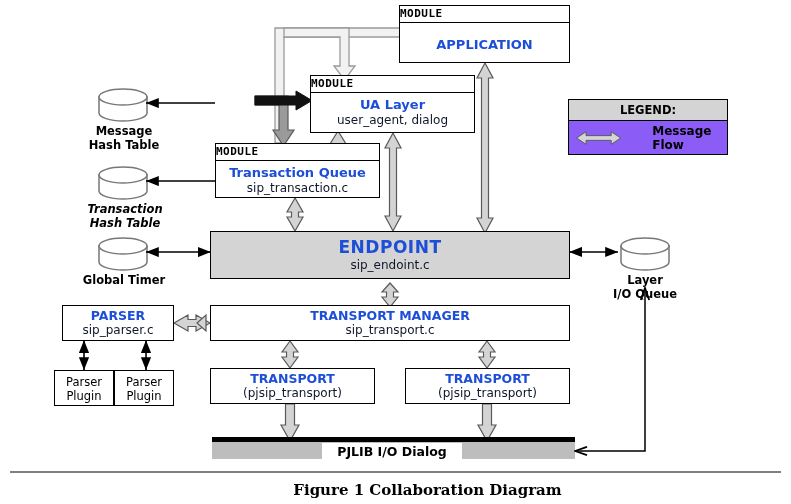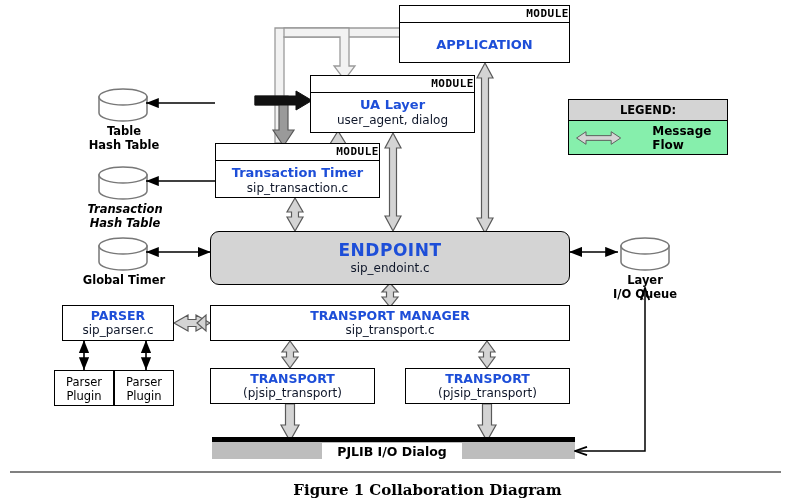--- a/index.html
+++ b/index.html
@@ -23,21 +23,21 @@
     position: absolute;
     box-sizing: border-box;
     border: 1.5px solid #000;
     background: #ffffff;
     z-index: 5;
   }
   .mod-head {
     font-family: "DejaVu Sans Mono", monospace;
     font-weight: bold;
     font-size: 11px;
-    text-align: right;
+    text-align: left;
     border-bottom: 1.5px solid #000;
     padding: 1px 0 2px 0;
     letter-spacing: 0.5px;
     color: #000;
   }
   .mod-body {
     text-align: center;
     padding-top: 5px;
   }
   .ttl {
@@ -84,21 +84,21 @@
     text-align: center;
     font-size: 11.5px;
     line-height: 1.25;
     padding-top: 4px;
     z-index: 5;
   }
   .legend-box {
     position: absolute;
     box-sizing: border-box;
     border: 1.5px solid #000;
-    background: #86efac;
+    background: #8b5cf6;
     z-index: 5;
   }
   .legend-head {
     background: #d4d4d4;
     border-bottom: 1.5px solid #000;
     text-align: center;
     font-weight: bold;
     font-size: 11.5px;
     padding: 3px 0 3px 0;
   }
@@ -224,21 +224,21 @@
     <line x1="146" y1="341" x2="146" y2="370" stroke="#000" stroke-width="1.6" marker-end="url(#ah)" marker-start="url(#ah-start)"></line>
 
     <path d="M575,451 L645,451 L645,288" fill="none" stroke="#000" stroke-width="1.5" marker-start="url(#ah-thin-start)" marker-end="url(#ah-thin)"></path>
   </svg>
 
   <svg class="cyl" style="left:96px; top:88px;" width="54" height="34" viewBox="0 0 54 34">
     <path d="M3,9 L3,25 A24,8 0 0 0 51,25 L51,9 Z" fill="#ffffff" stroke="#777" stroke-width="1.5"></path>
     <ellipse cx="27" cy="9" rx="24" ry="8" fill="#ffffff" stroke="#777" stroke-width="1.5"></ellipse>
   </svg>
   <div class="cap-label" style="left:76px; top:124px; width:96px;">
-    <div>Table</div>
+    <div>Message</div>
     <div>Hash Table</div>
   </div>
 
   <svg class="cyl" style="left:96px; top:166px;" width="54" height="34" viewBox="0 0 54 34">
     <path d="M3,9 L3,25 A24,8 0 0 0 51,25 L51,9 Z" fill="#ffffff" stroke="#777" stroke-width="1.5"></path>
     <ellipse cx="27" cy="9" rx="24" ry="8" fill="#ffffff" stroke="#777" stroke-width="1.5"></ellipse>
   </svg>
   <div class="cap-label" style="left:70px; top:202px; width:110px;font-style:italic;">
     <div>Transaction</div>
     <div>Hash Table</div>
@@ -272,26 +272,26 @@
     <div class="mod-head">MODULE</div>
     <div class="mod-body">
       <div class="ttl">UA Layer</div>
       <div class="sub">user_agent, dialog</div>
     </div>
   </div>
 
   <div class="box" style="left:215px; top:143px; width:165px; height:55px;">
     <div class="mod-head">MODULE</div>
     <div class="mod-body">
-      <div class="ttl">Transaction Timer</div>
+      <div class="ttl">Transaction Queue</div>
       <div class="sub">sip_transaction.c</div>
     </div>
   </div>
 
-  <div class="box gray-fill endpoint" style="left:210px; top:231px; width:360px; height:54px;border-radius:9px;">
+  <div class="box gray-fill endpoint" style="left:210px; top:231px; width:360px; height:48px;">
     <div class="center-all">
       <div class="ttl">ENDPOINT</div>
       <div class="sub">sip_endoint.c</div>
     </div>
   </div>
 
   <div class="box" style="left:62px; top:305px; width:112px; height:36px;">
     <div class="center-all">
       <div class="ttl" style="font-size:12.5px;">PARSER</div>
       <div class="sub">sip_parser.c</div>

